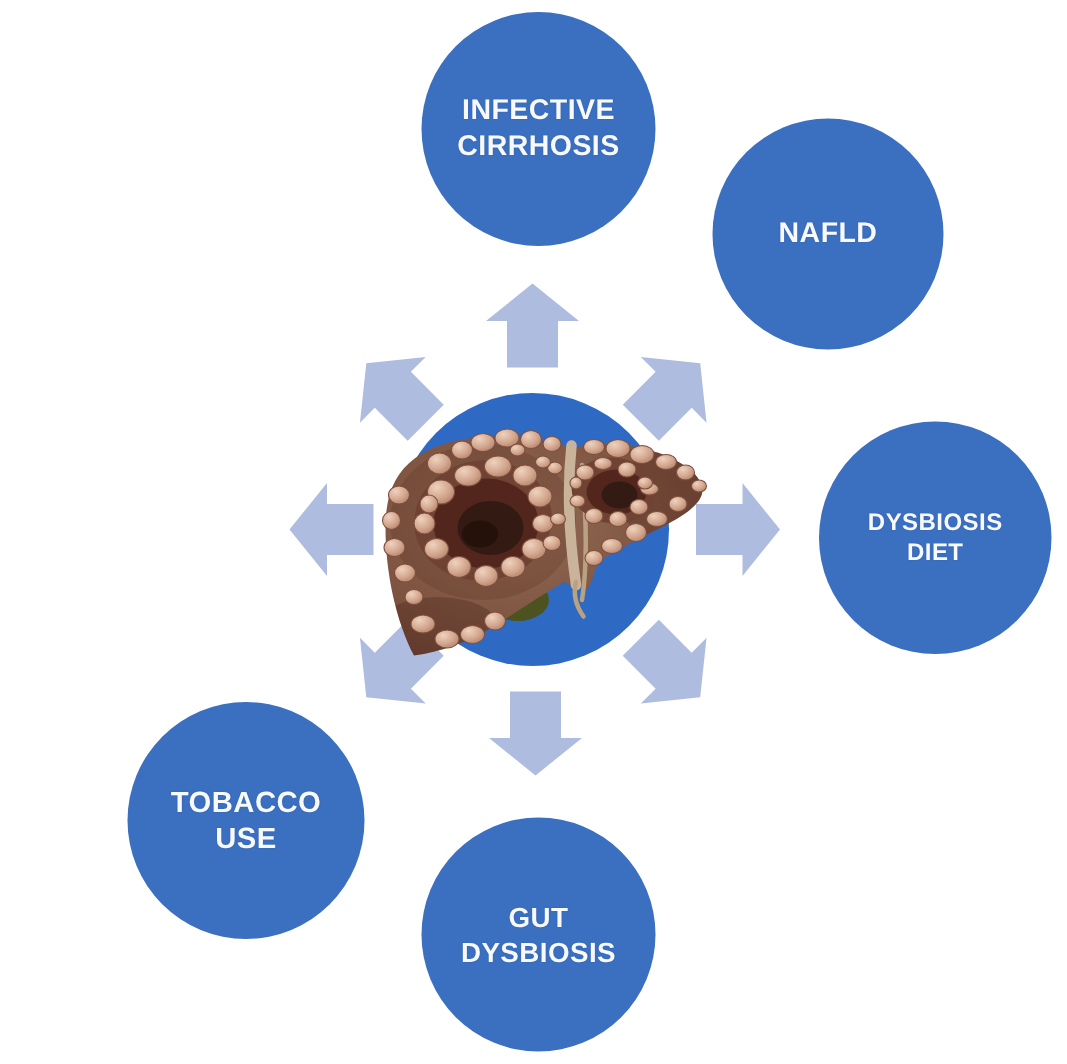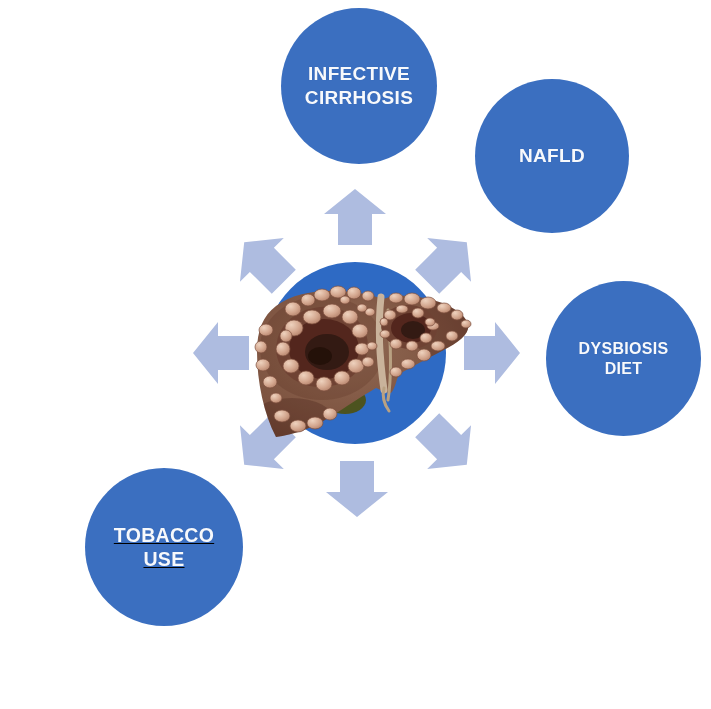--- a/index.html
+++ b/index.html
@@ -38,21 +38,21 @@
     line-height: 1.25;
     letter-spacing: 0.3px;
     text-shadow: 0 0 1px rgba(40,70,130,.35);
     padding: 0 6px;
   }
   .node--top          { left: 281px; top: 8px;   width: 156px; height: 156px; font-size: 19px; }
   .node--top-left     { left: 83px;  top: 82px;  width: 154px; height: 154px; font-size: 19px; }
   .node--top-right    { left: 475px; top: 79px;  width: 154px; height: 154px; font-size: 19px; }
   .node--left         { left: 8px;   top: 280px; width: 158px; height: 158px; font-size: 13.5px; }
   .node--right        { left: 546px; top: 281px; width: 155px; height: 155px; font-size: 16px; }
-  .node--bottom-left  { left: 85px;  top: 468px; width: 158px; height: 158px; font-size: 19.5px; text-decoration: underline; }
+  .node--bottom-left  { left: 85px;  top: 468px; width: 158px; height: 158px; font-size: 19.5px; }
   .node--bottom-right { left: 475px; top: 468px; width: 158px; height: 158px; font-size: 20px; }
   .node--bottom       { left: 281px; top: 545px; width: 156px; height: 156px; font-size: 18.5px; }
 
   
   .arrow    { fill: var(--arrow-fill, #aebce0); }
   .hub      { fill: var(--center-fill, #2e6ac4); }
   .nod      { fill: url(#nodg); stroke: #7d4f3d; stroke-width: 0.7; }
   .ligament { stroke: #c9b39b; fill: none; stroke-linecap: round; }
   .ligament2{ stroke: #b9a182; fill: none; stroke-linecap: round; }
 </style>
@@ -195,18 +195,22 @@
     <span class="node-label">INFECTIVE
 CIRRHOSIS</span>
   </div>
   <div class="node node--top-right">
     <span class="node-label">NAFLD</span>
   </div>
   <div class="node node--right">
     <span class="node-label">DYSBIOSIS
 DIET</span>
   </div>
+  <div class="node node--bottom">
+    <span class="node-label">GUT
+DYSBIOSIS</span>
+  </div>
   <div class="node node--bottom-left">
     <span class="node-label">TOBACCO
 USE</span>
   </div>
 
 </div>
 
 </body></html>

